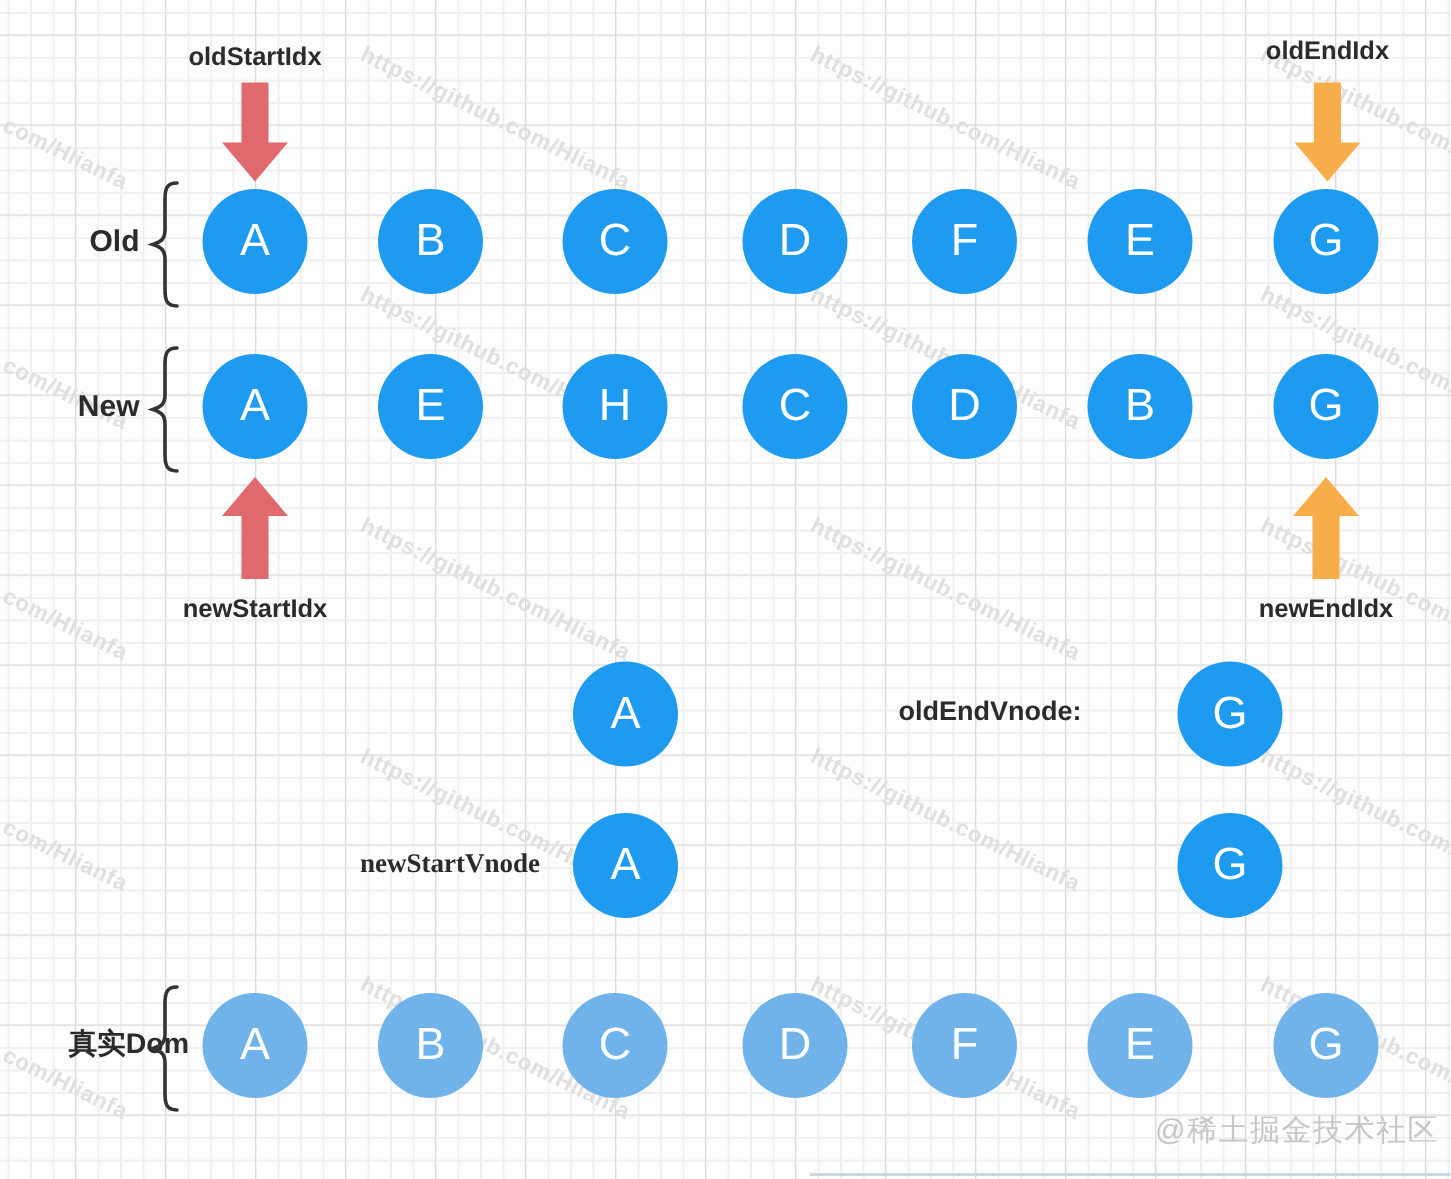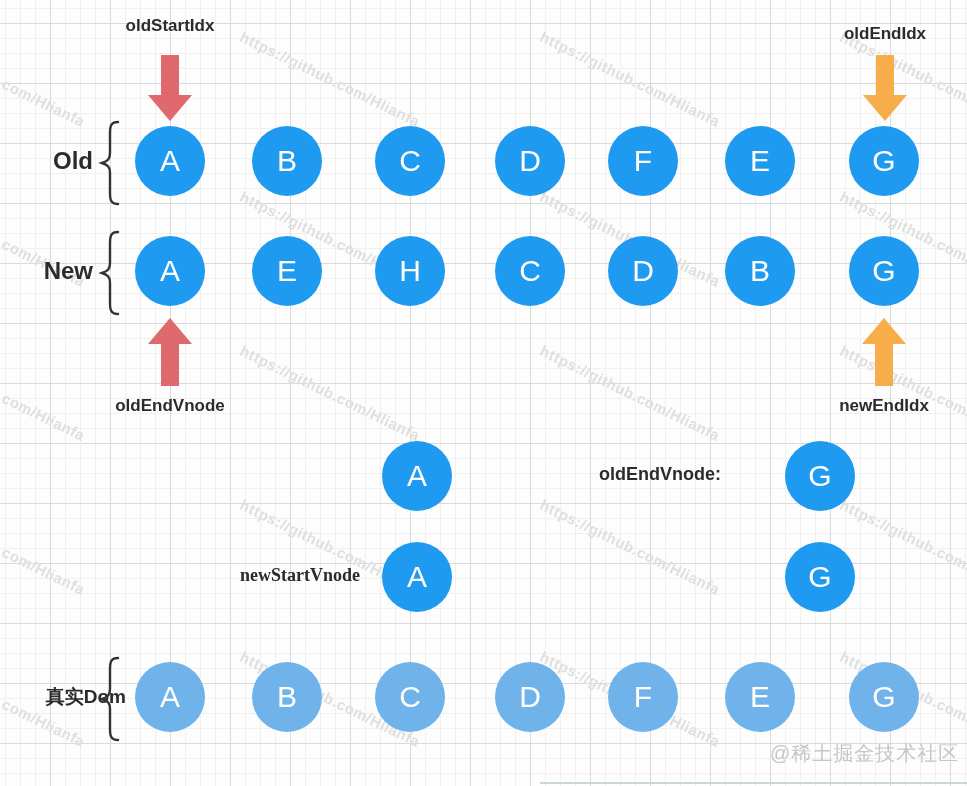--- a/index.html
+++ b/index.html
@@ -33,21 +33,21 @@
   .ptr-label{
     position:absolute;width:200px;text-align:center;
     font-size:17px;font-weight:bold;color:#2b2b2b;
   }
   .vnode-label{
     position:absolute;width:200px;text-align:right;
     font-size:18px;font-weight:bold;color:#2b2b2b;
   }
   .row-label{
     position:absolute;text-align:right;
-    font-size:24px;font-weight:bold;color:#2b2b2b;line-height:24px;
+    font-size:20px;font-weight:bold;color:#2b2b2b;line-height:24px;
   }
   .circle{
     position:absolute;width:70px;height:70px;border-radius:50%;
     display:flex;align-items:center;justify-content:center;
     color:#fff;font-size:30px;line-height:1;
   }
   .arrow-shaft{position:absolute;width:18px;height:42px;}
   .arrow-head{position:absolute;width:0;height:0;}
   .arrow-head.down{border-left:22px solid transparent;border-right:22px solid transparent;border-top:26px solid;}
   .arrow-head.up{border-left:22px solid transparent;border-right:22px solid transparent;border-bottom:26px solid;}
@@ -84,21 +84,21 @@
       <div class="wm" style="left: -90px; top: 496px;">https://github.com/Hlianfa</div>
       <div class="wm" style="left: 245px; top: 496px;">https://github.com/Hlianfa</div>
       <div class="wm" style="left: 545px; top: 496px;">https://github.com/Hlianfa</div>
       <div class="wm" style="left: 845px; top: 496px;">https://github.com/Hlianfa</div>
       <div class="wm" style="left: -90px; top: 648px;">https://github.com/Hlianfa</div>
       <div class="wm" style="left: 245px; top: 648px;">https://github.com/Hlianfa</div>
       <div class="wm" style="left: 545px; top: 648px;">https://github.com/Hlianfa</div>
       <div class="wm" style="left: 845px; top: 648px;">https://github.com/Hlianfa</div>
     </div>
 
-  <div class="ptr-label" style="left:70px;top:16px;">oldStartIdx</div>
+  <div class="ptr-label" style="left:70px;top:28px;">oldStartIdx</div>
   <div class="red">
     <div class="arrow-shaft" style="left:161px;top:55px;"></div>
     <div class="arrow-head down" style="left:148px;top:95px;"></div>
   </div>
 
   <div class="ptr-label" style="left:785px;top:24px;">oldEndIdx</div>
   <div class="orange">
     <div class="arrow-shaft" style="left:876px;top:55px;"></div>
     <div class="arrow-head down" style="left:863px;top:95px;"></div>
   </div>
@@ -128,21 +128,21 @@
       <div class="circle" style="left: 495px; top: 236px; background: rgb(30, 155, 240);">C</div>
       <div class="circle" style="left: 608px; top: 236px; background: rgb(30, 155, 240);">D</div>
       <div class="circle" style="left: 725px; top: 236px; background: rgb(30, 155, 240);">B</div>
       <div class="circle" style="left: 849px; top: 236px; background: rgb(30, 155, 240);">G</div>
     </div>
 
   <div class="red">
     <div class="arrow-head up" style="left:148px;top:318px;"></div>
     <div class="arrow-shaft" style="left:161px;top:344px;"></div>
   </div>
-  <div class="ptr-label" style="left:70px;top:396px;">oldEndVnode</div>
+  <div class="ptr-label" style="left:70px;top:396px;">newStartIdx</div>
 
   <div class="orange">
     <div class="arrow-head up" style="left:862px;top:318px;"></div>
     <div class="arrow-shaft" style="left:875px;top:344px;"></div>
   </div>
   <div class="ptr-label" style="left:784px;top:396px;">newEndIdx</div>
 
   <div class="circle node-bright" style="left: 382px; top: 441px; background: rgb(30, 155, 240);">A</div>
 
   <div class="vnode-label" style="left:560px;top:464px;text-align:center;">oldEndVnode:</div>

